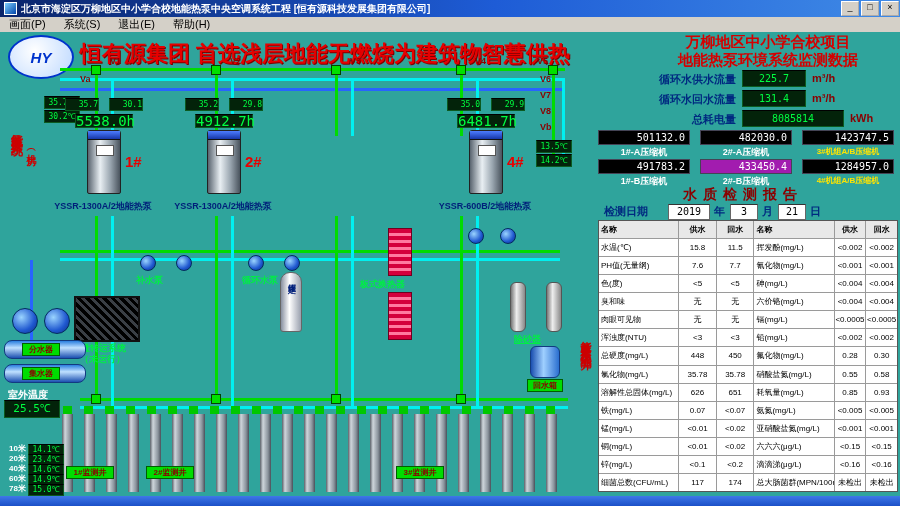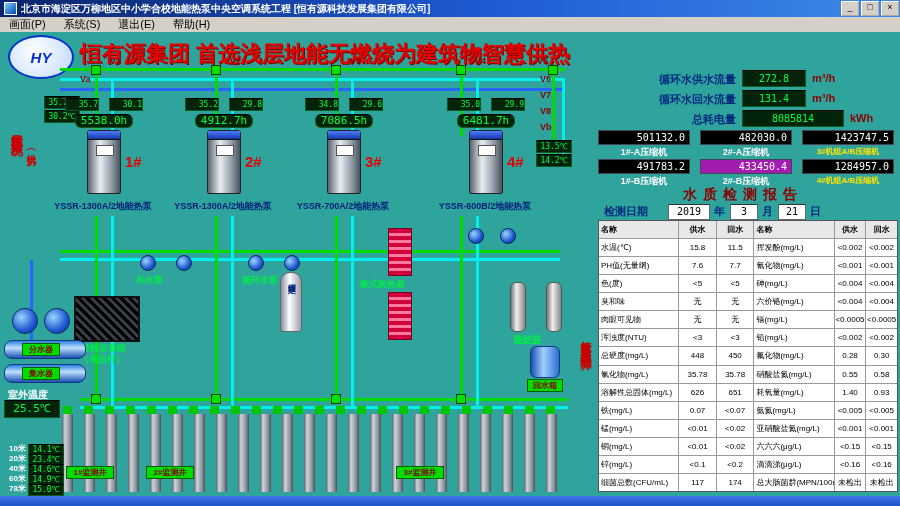--- a/index.html
+++ b/index.html
@@ -94,21 +94,21 @@
   .wqc{border-left:1px solid #9a9a9a;display:flex;align-items:center;justify-content:center;
     overflow:hidden;white-space:nowrap;}
   .wqc:first-child{border-left:none;}
   .c0{width:78px;justify-content:flex-start;padding-left:2px;}
   .c1{width:37px;}.c2{width:37px;}
   .c3{width:78px;justify-content:flex-start;padding-left:2px;}
   .c4{width:31px;}.c5{width:31px;}
   
   .unit{position:absolute;top:66px;width:124px;height:118px;}
   .mini{position:absolute;top:0;width:32px;height:11px;line-height:11px;font-size:8px;text-align:right;}
-  .hours{position:absolute;left:34px;top:16px;width:56px;height:12px;line-height:12px;font-size:11px;border-radius:6px;}
+  .hours{position:absolute;left:34px;top:16px;width:56px;height:12px;line-height:12px;font-size:14px;}
   .unit-no{position:absolute;left:84px;top:55px;color:#e80000;font-weight:bold;font-size:15px;}
   .unit-model{position:absolute;left:0;top:102px;width:124px;text-align:center;color:#001f7a;
     font-weight:bold;font-size:9px;white-space:nowrap;}
   
   .depthwrap{position:absolute;left:2px;top:412px;width:62px;}
   .depthrow{display:flex;height:10px;margin-bottom:0;}
   .depthlab{width:24px;color:#fff;font-weight:bold;font-size:8px;line-height:10px;text-align:right;padding-right:2px;}
   .depthled{width:34px;height:10px;line-height:10px;font-size:8px;}
 </style>
 </head>
@@ -129,20 +129,24 @@
   <span class="menuitem">画面(P)</span>
       <span class="menuitem">系统(S)</span>
       <span class="menuitem">退出(E)</span>
       <span class="menuitem">帮助(H)</span>
     </div>
 
   <div id="screen">
 
     <div class="logo">HY</div>
     <div class="slogan">恒有源集团  首选浅层地能无燃烧为建筑物智慧供热</div>
+    <div class="ptitle">
+      <div>万柳地区中小学合校项目</div>
+      <div>地能热泵环境系统监测数据</div>
+    </div>
 
     <div class="ph pg" style="left:60px;top:36px;width:505px;"></div>
     <div class="ph pc" style="left:60px;top:46px;width:505px;"></div>
     <div class="ph pb" style="left:60px;top:56px;width:505px;"></div>
     <div class="ph pg" style="left:60px;top:218px;width:500px;"></div>
     <div class="ph pc" style="left:60px;top:226px;width:500px;"></div>
     <div class="ph pg" style="left:80px;top:366px;width:488px;"></div>
     <div class="ph pc" style="left:80px;top:374px;width:488px;"></div>
 
     <div class="pv pg" style="left:95px;top:38px;height:66px;"></div>
@@ -206,31 +210,20 @@
       <span class="led mini" style="left:24px;">35.2</span>
       <span class="led mini" style="left:68px;">29.8</span>
       <span class="led hours">4912.7h</span>
       <div class="cyl">
           <div class="cap"></div>
           <div class="gauge"></div>
         </div>
       <span class="unit-no">2#</span>
       <span class="unit-model">YSSR-1300A/2地能热泵</span>
     </div>
-    <div class="unit" style="left:281px;">
-      <span class="led mini" style="left:24px;">34.8</span>
-      <span class="led mini" style="left:68px;">29.6</span>
-      <span class="led hours">7086.5h</span>
-      <div class="cyl">
-          <div class="cap"></div>
-          <div class="gauge"></div>
-        </div>
-      <span class="unit-no">3#</span>
-      <span class="unit-model">YSSR-700A/2地能热泵</span>
-    </div>
     <div class="unit" style="left:423px;">
       <span class="led mini" style="left:24px;">35.0</span>
       <span class="led mini" style="left:68px;">29.9</span>
       <span class="led hours">6481.7h</span>
       <div class="cyl">
           <div class="cap"></div>
           <div class="gauge"></div>
         </div>
       <span class="unit-no">4#</span>
       <span class="unit-model">YSSR-600B/2地能热泵</span>
@@ -299,21 +292,21 @@
 
         <div class="depthrow">
           <span class="depthlab">78米</span>
           <span class="led depthled">15.0℃</span>
         </div>
       </div>
 
     <div class="redv" style="left:578px;top:300px;height:160px;font-size:11px;">能量采集系统（地能井）</div>
 
     <span class="mlabel" style="left:598px;top:40px;">循环水供水流量</span>
-    <span class="led abs" style="left:742px;top:38px;width:62px;height:15px;line-height:15px;">272.8</span>
+    <span class="led abs" style="left:742px;top:38px;width:62px;height:15px;line-height:15px;">225.7</span>
     <span class="munit" style="left:812px;top:40px;">m³/h</span>
     <span class="mlabel" style="left:598px;top:60px;">循环水回水流量</span>
     <span class="led abs" style="left:742px;top:58px;width:62px;height:15px;line-height:15px;">131.4</span>
     <span class="munit" style="left:812px;top:60px;">m³/h</span>
     <span class="mlabel" style="left:598px;top:80px;">总耗电量</span>
     <span class="led abs" style="left:742px;top:78px;width:100px;height:15px;line-height:15px;">8085814</span>
     <span class="munit" style="left:850px;top:80px;">kWh</span>
 
     <div class="ccol" style="left:598px;">
       <div class="counter">501132.0</div>
@@ -425,21 +418,21 @@
             <span class="wqc c3">硝酸盐氮(mg/L)</span>
             <span class="wqc c4">0.55</span>
             <span class="wqc c5">0.58</span>
           </div>
         
           <div class="wqrow">
             <span class="wqc c0">溶解性总固体(mg/L)</span>
             <span class="wqc c1">626</span>
             <span class="wqc c2">651</span>
             <span class="wqc c3">耗氧量(mg/L)</span>
-            <span class="wqc c4">1.40</span>
+            <span class="wqc c4">0.85</span>
             <span class="wqc c5">0.93</span>
           </div>
         
           <div class="wqrow">
             <span class="wqc c0">铁(mg/L)</span>
             <span class="wqc c1">0.07</span>
             <span class="wqc c2">&lt;0.07</span>
             <span class="wqc c3">氨氮(mg/L)</span>
             <span class="wqc c4">&lt;0.005</span>
             <span class="wqc c5">&lt;0.005</span>

